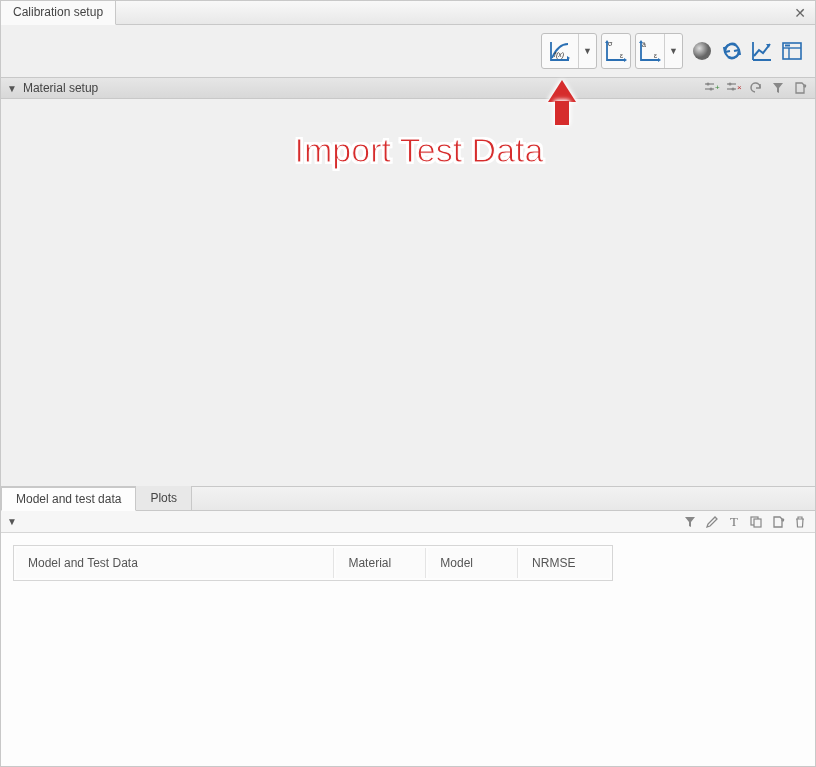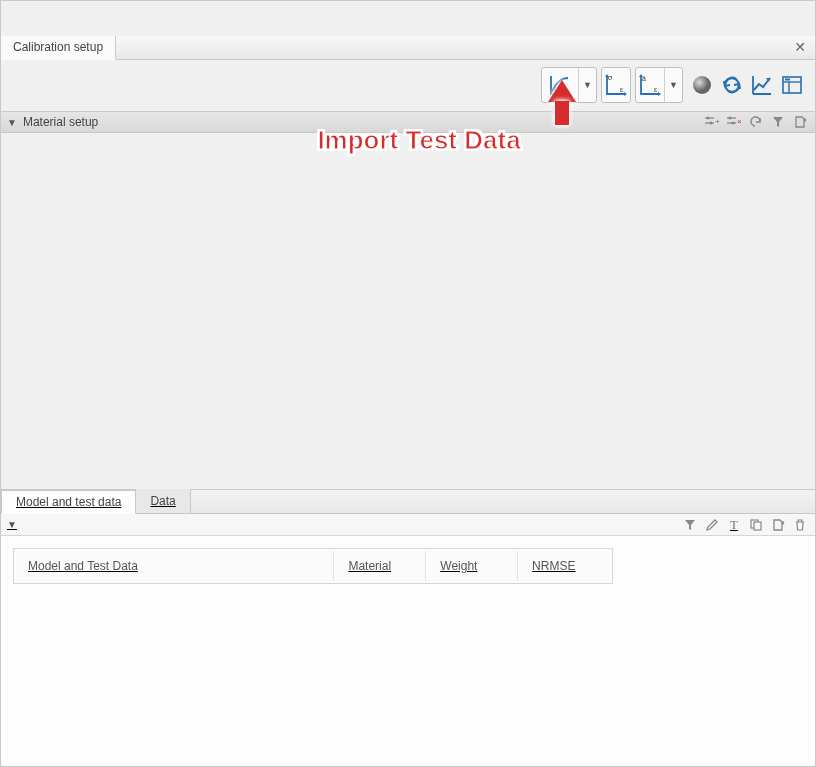--- a/index.html
+++ b/index.html
@@ -19,21 +19,20 @@
     display: flex;
     flex-direction: column;
   }
   
   .titlebar {
     height: 24px;
     background: linear-gradient(#f8f8f8, #e8e8e8);
     border-bottom: 1px solid #c8c8c8;
     display: flex;
     align-items: stretch;
-    margin-top: 35px;
   }
   .title-tab {
     background: #fafafa;
     border-right: 1px solid #c8c8c8;
     border-bottom: 1px solid #fafafa;
     padding: 4px 12px;
     font-size: 12px;
     color: #444;
     position: relative;
     margin-bottom: -1px;
@@ -143,39 +142,38 @@
     border-right:14px solid transparent;
     border-bottom:22px solid #d62c2c;
     filter: drop-shadow(0 0 2px #fff) drop-shadow(0 0 2px #fff);
   }
   .arrow-stem {
     width:14px;height:24px;background:#d62c2c;
     filter: drop-shadow(0 0 2px #fff) drop-shadow(0 0 2px #fff);
     margin-top:-1px;
   }
   .annotation-text {
-    font-size:26px;
-    font-weight:bold;
+    font-size:34px;
+    font-weight:normal;
     color:#d62c2c;
     -webkit-text-stroke: 1px #fff;
     text-shadow:
       2px 0 0 #fff, -2px 0 0 #fff, 0 2px 0 #fff, 0 -2px 0 #fff,
       2px 2px 0 #fff, -2px -2px 0 #fff, 2px -2px 0 #fff, -2px 2px 0 #fff;
-    margin-top:0;
+    margin-top:6px;
     white-space:nowrap;
   }
   .arrow-wrap { margin-left:286px; display:flex; flex-direction:column; align-items:center;}
   
   .bottom-pane {
     height: 280px;
     background:#fdfdfd;
     border-top:1px solid #c8c8c8;
     display:flex;
     flex-direction:column;
-    text-decoration:underline;
   }
   .tabs {
     height:24px;
     background:linear-gradient(#f2f2f2,#e8e8e8);
     border-bottom:1px solid #c8c8c8;
     display:flex;
     align-items:flex-end;
   }
   .tab {
     padding:4px 14px;
@@ -358,21 +356,21 @@
   </div>
 
   <div class="upper-content"></div>
 
   <div class="bottom-pane">
     <div class="tabs">
       <div class="tab active">
         <span>Model and test data</span>
       </div>
       <div class="tab">
-        <span>Data</span>
+        <span>Plots</span>
       </div>
     </div>
     <div class="sub-toolbar">
       <span class="disclosure">▼</span>
       <div class="spacer"></div>
       <div class="mini-tools">
         <div class="mini-btn">
           <svg width="14" height="14" viewBox="0 0 14 14">
             <path d="M2 2 L12 2 L8 7 L8 12 L6 11 L6 7 Z" fill="#888"></path>
           </svg>
@@ -403,21 +401,21 @@
           </svg>
         </div>
       </div>
     </div>
     <div class="table-area">
       <table class="data-table">
         <thead>
           <tr>
             <th style="width:320px"><span>Model and Test Data</span></th>
             <th style="width:90px"><span>Material</span></th>
-            <th style="width:90px"><span>Weight</span></th>
+            <th style="width:90px"><span>Model</span></th>
             <th style="width:90px"><span>NRMSE</span></th>
           </tr>
         </thead>
       </table>
     </div>
   </div>
 
 </div>
 
 <div class="annotation" style="left:262px; top:80px;">

